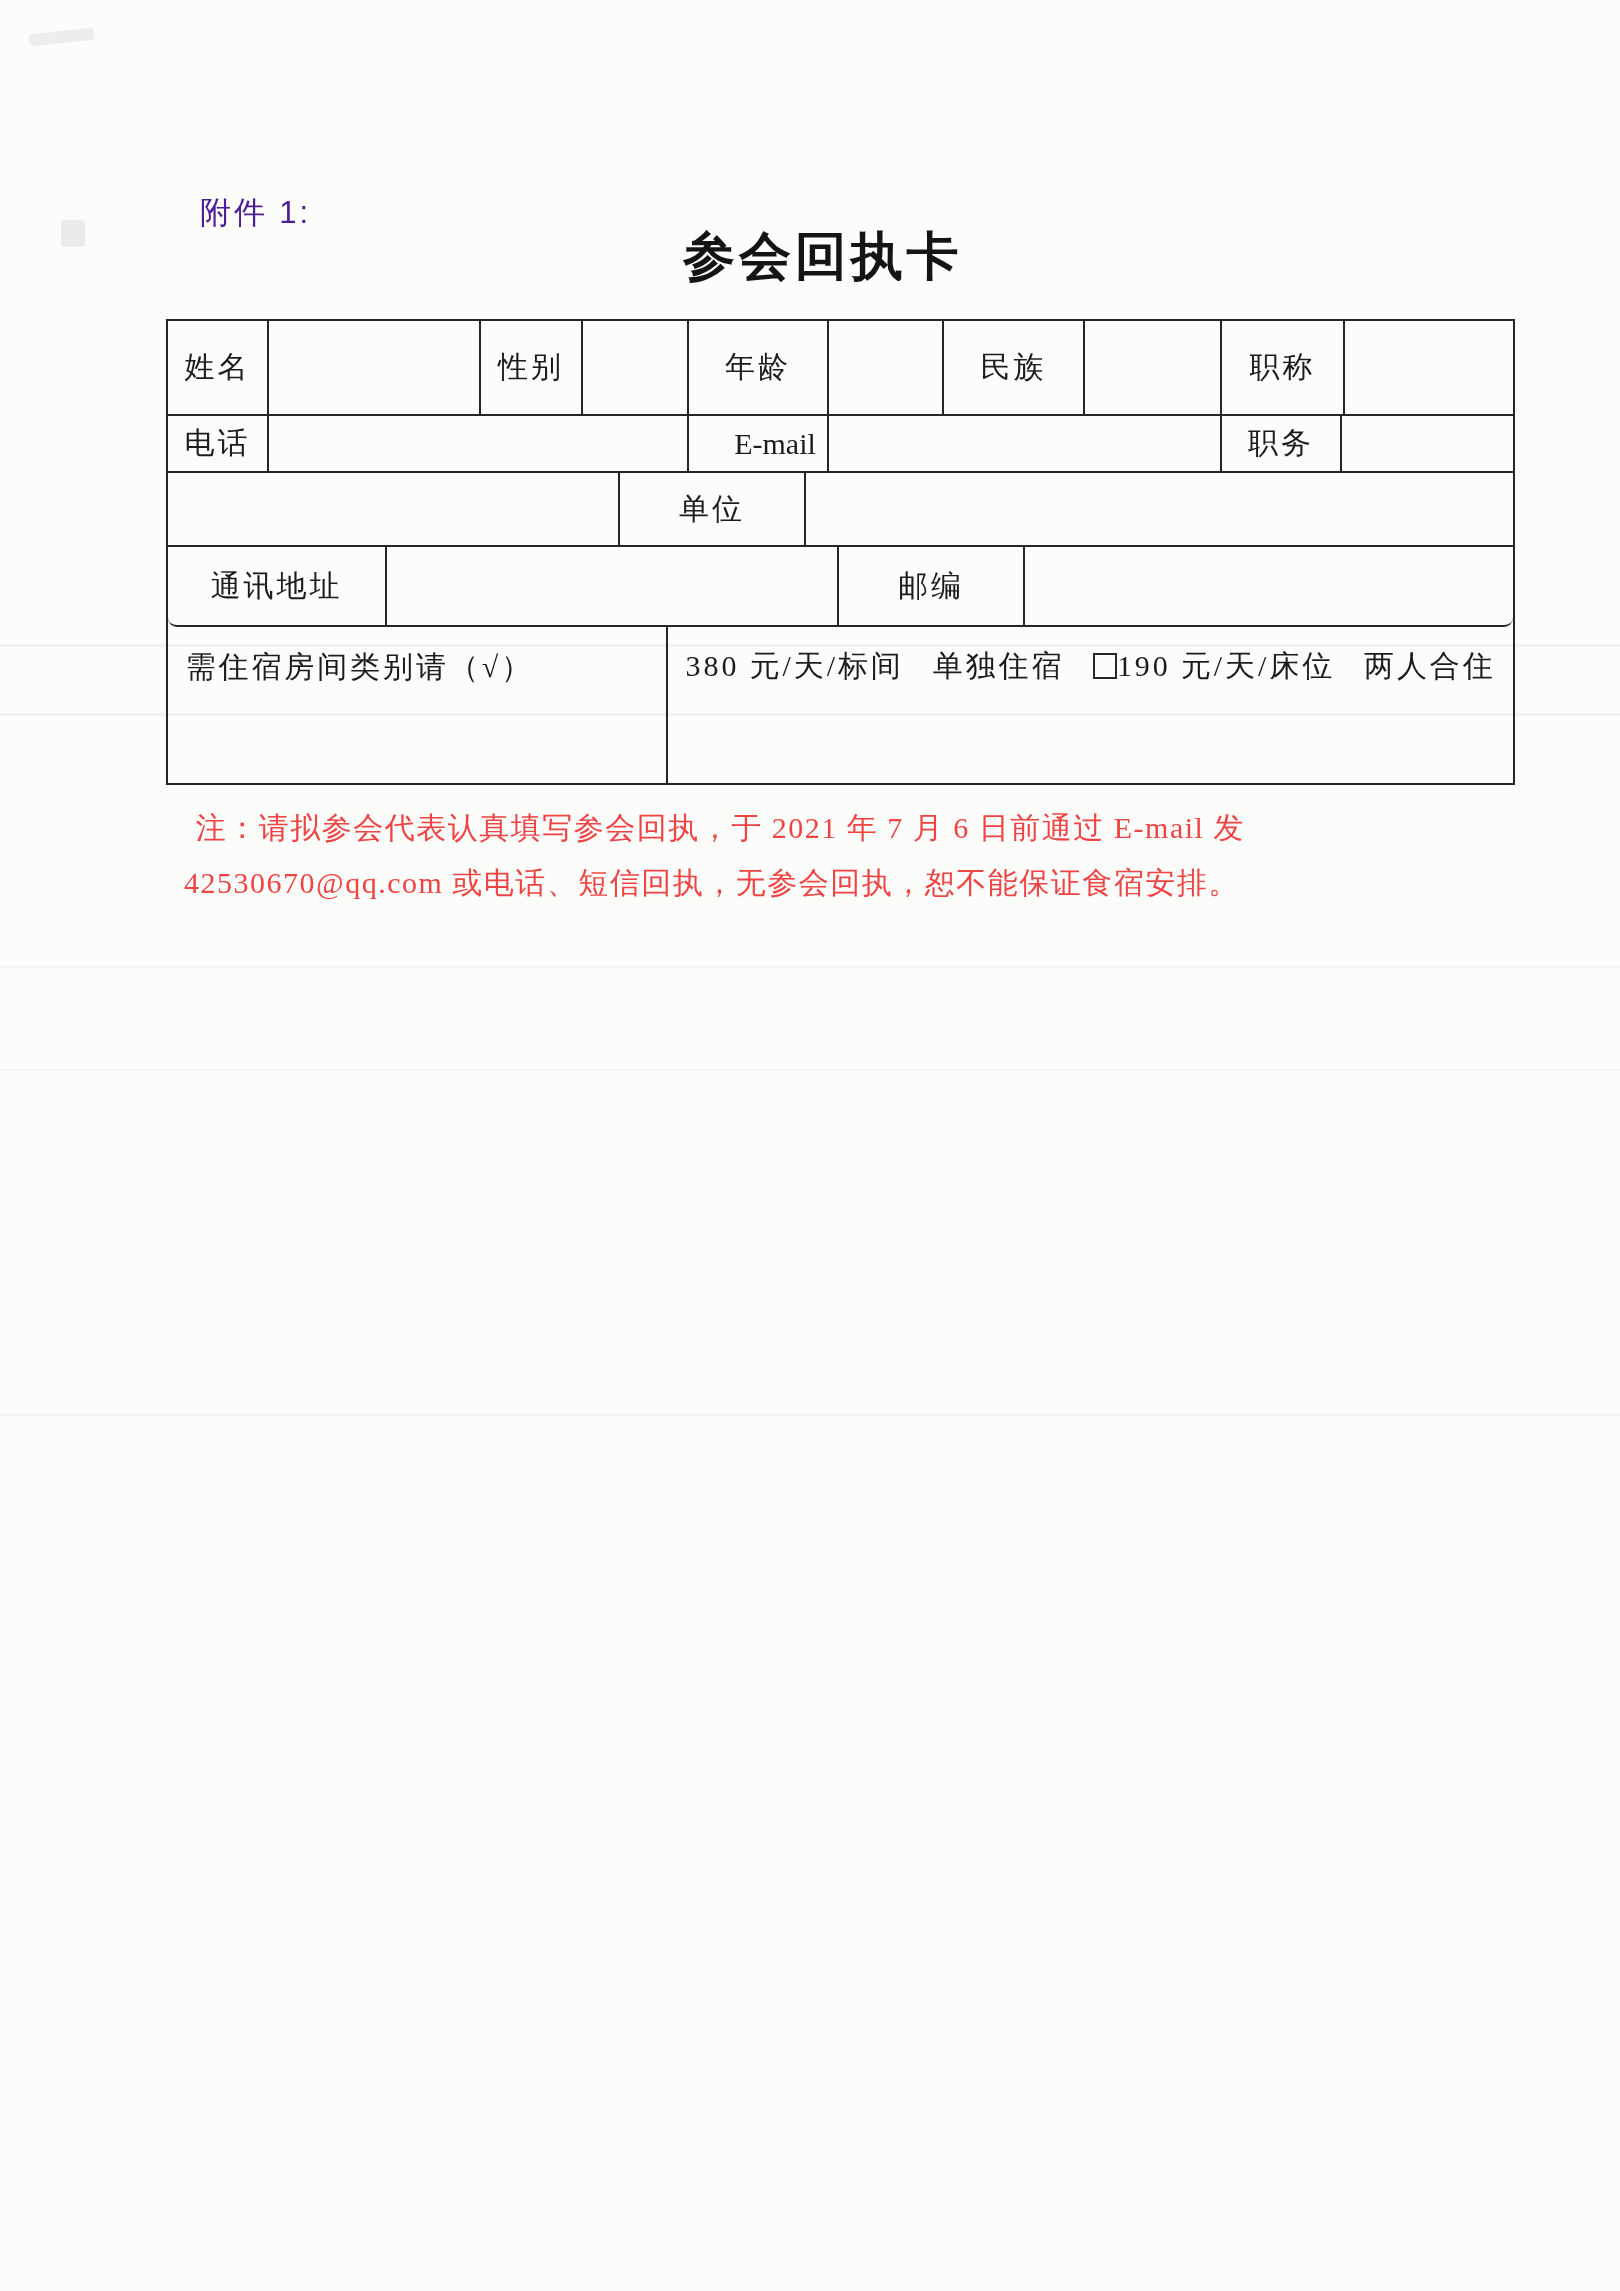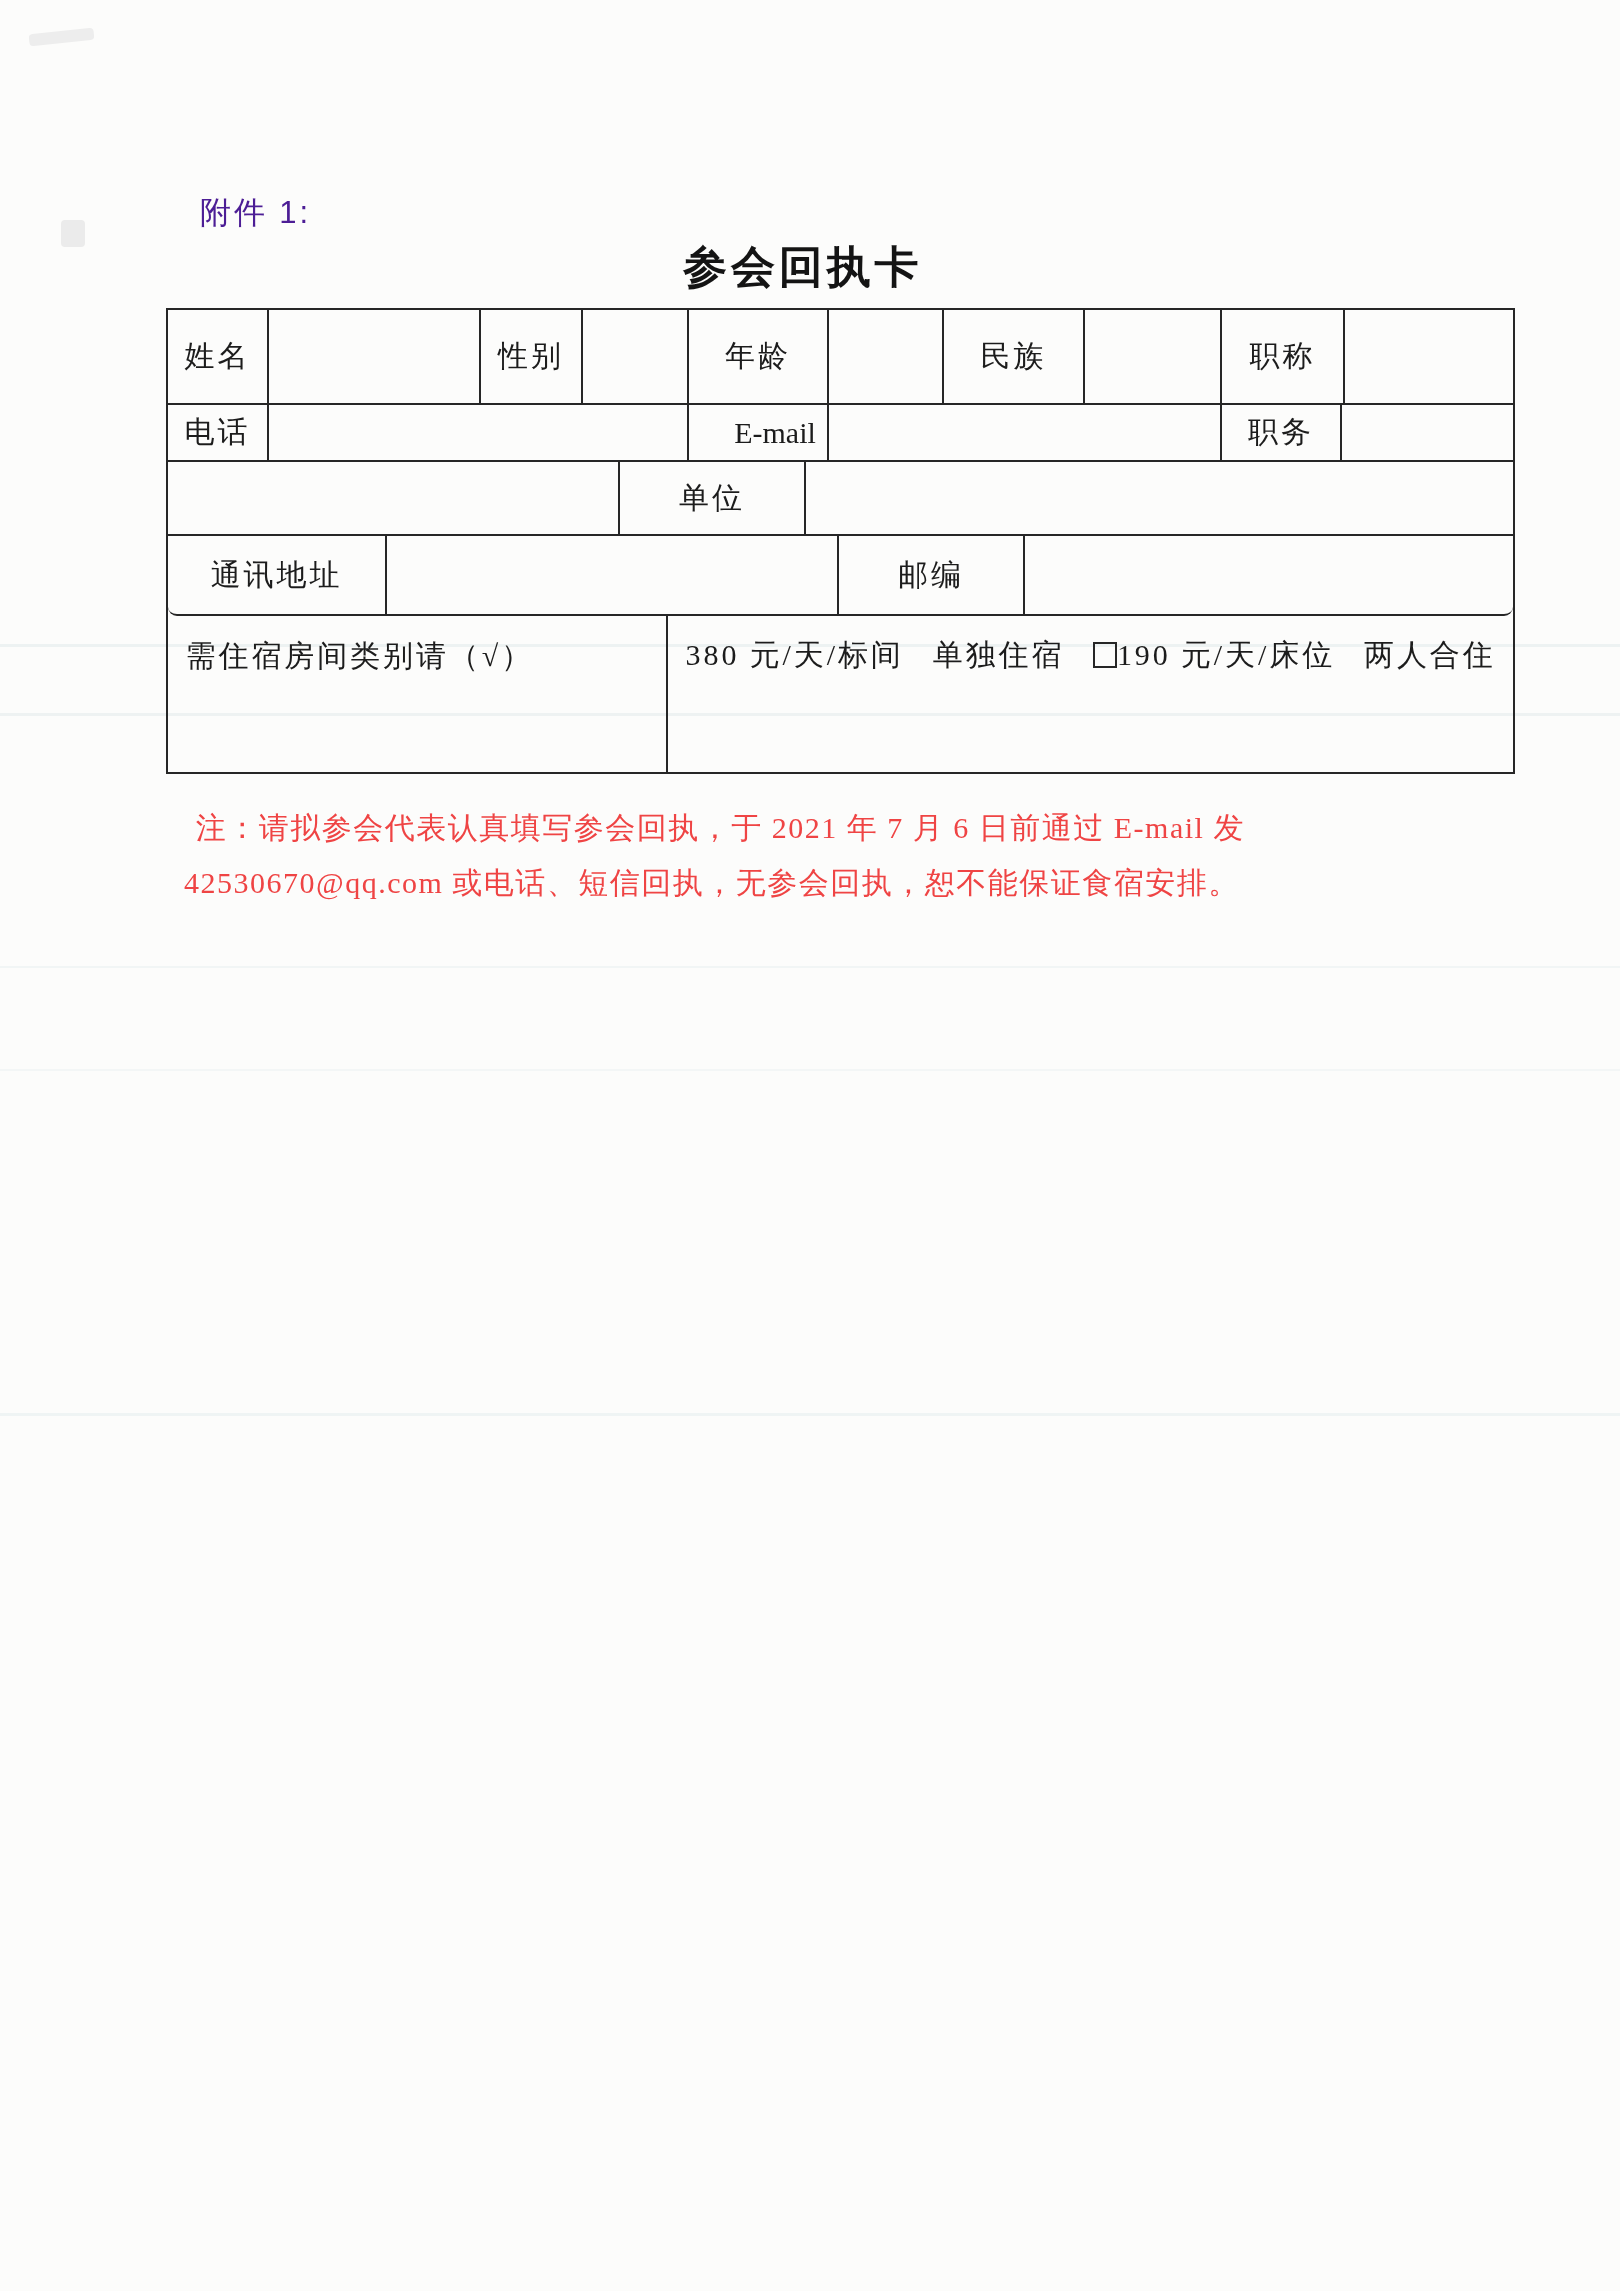--- a/index.html
+++ b/index.html
@@ -21,27 +21,27 @@
   .smudge { position:absolute; background:#ededed; border-radius:3.9px; }
   .sm1 { left:29px; top:31px; width:65px; height:11.8px; transform:rotate(-6deg); }
   .sm2 { left:61px; top:220px; width:23.5px; height:27.4px; background:#ebebeb; }
 
   .attachment-label {
     position:absolute; left:200px; top:192px;
     font-family:"Liberation Sans", "DejaVu Sans", sans-serif;
     font-weight:400; font-size:31px; letter-spacing:2.9px; color:#4c1d95;
   }
   .doc-title {
-    position:absolute; left:683px; top:238px;
+    position:absolute; left:683px; top:222px;
     font-family:"Liberation Sans", "DejaVu Sans", sans-serif;
-    font-weight:700; font-size:44px; letter-spacing:3.9px; color:#141414;text-align:right;
+    font-weight:700; font-size:52px; letter-spacing:3.9px; color:#141414;text-align:right;
   }
 
   .form-table {
-    position:absolute; left:166px; top:308px;
+    position:absolute; left:166px; top:319px;
     width:1349px; height:466px;
     border:2.9px solid #262626;
     box-sizing:border-box;
     display:flex; flex-direction:column;
   }
   .trow { display:flex; flex-direction:row; box-sizing:border-box; border-bottom:2px solid #262626; }
   .trow:last-child { border-bottom:none; flex:1; }
   .cell {
     box-sizing:border-box;
     border-right:2px solid #262626;

